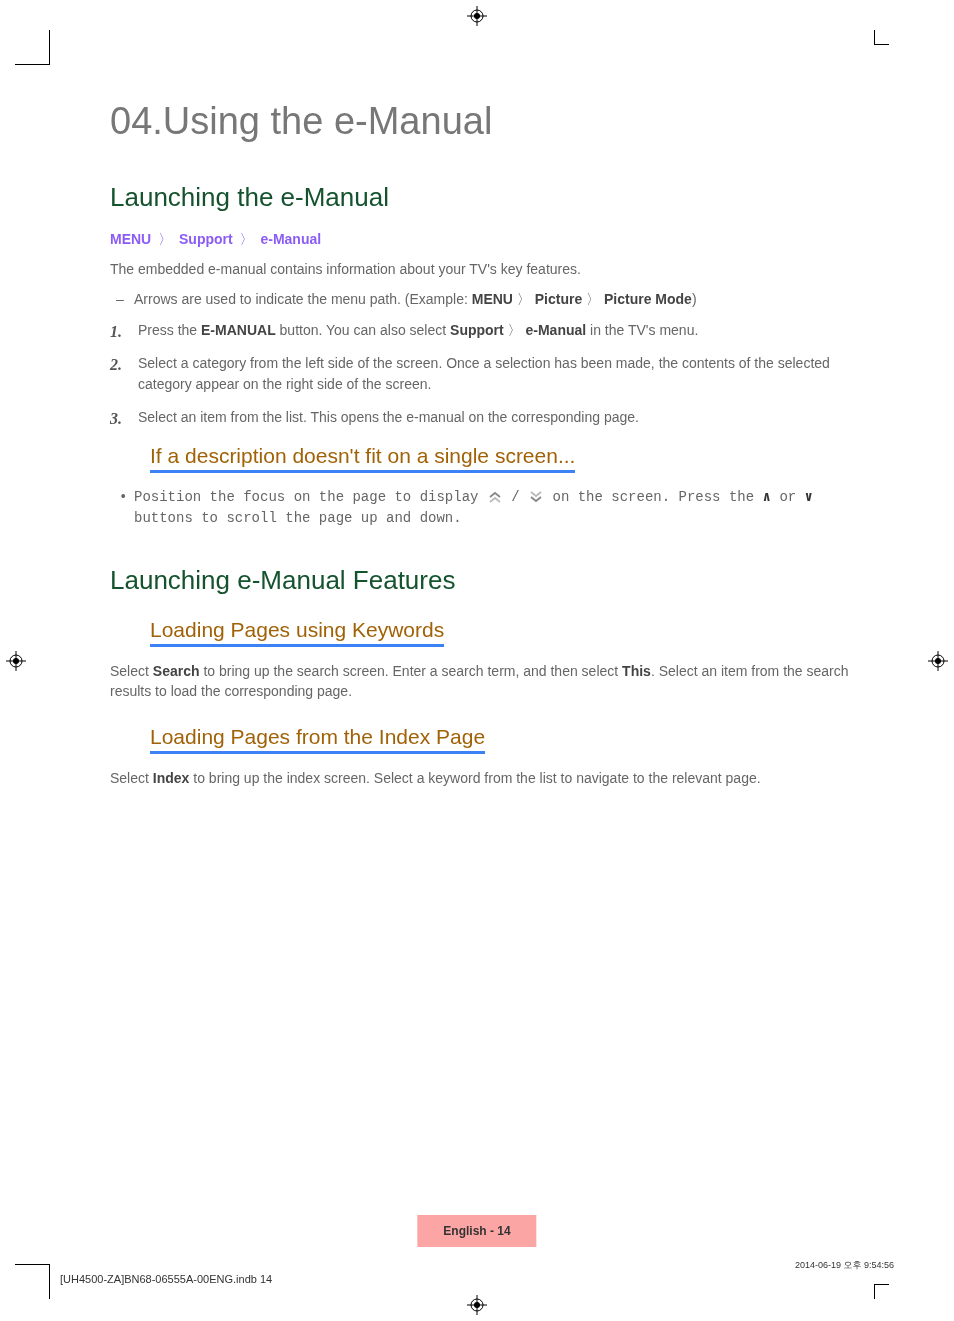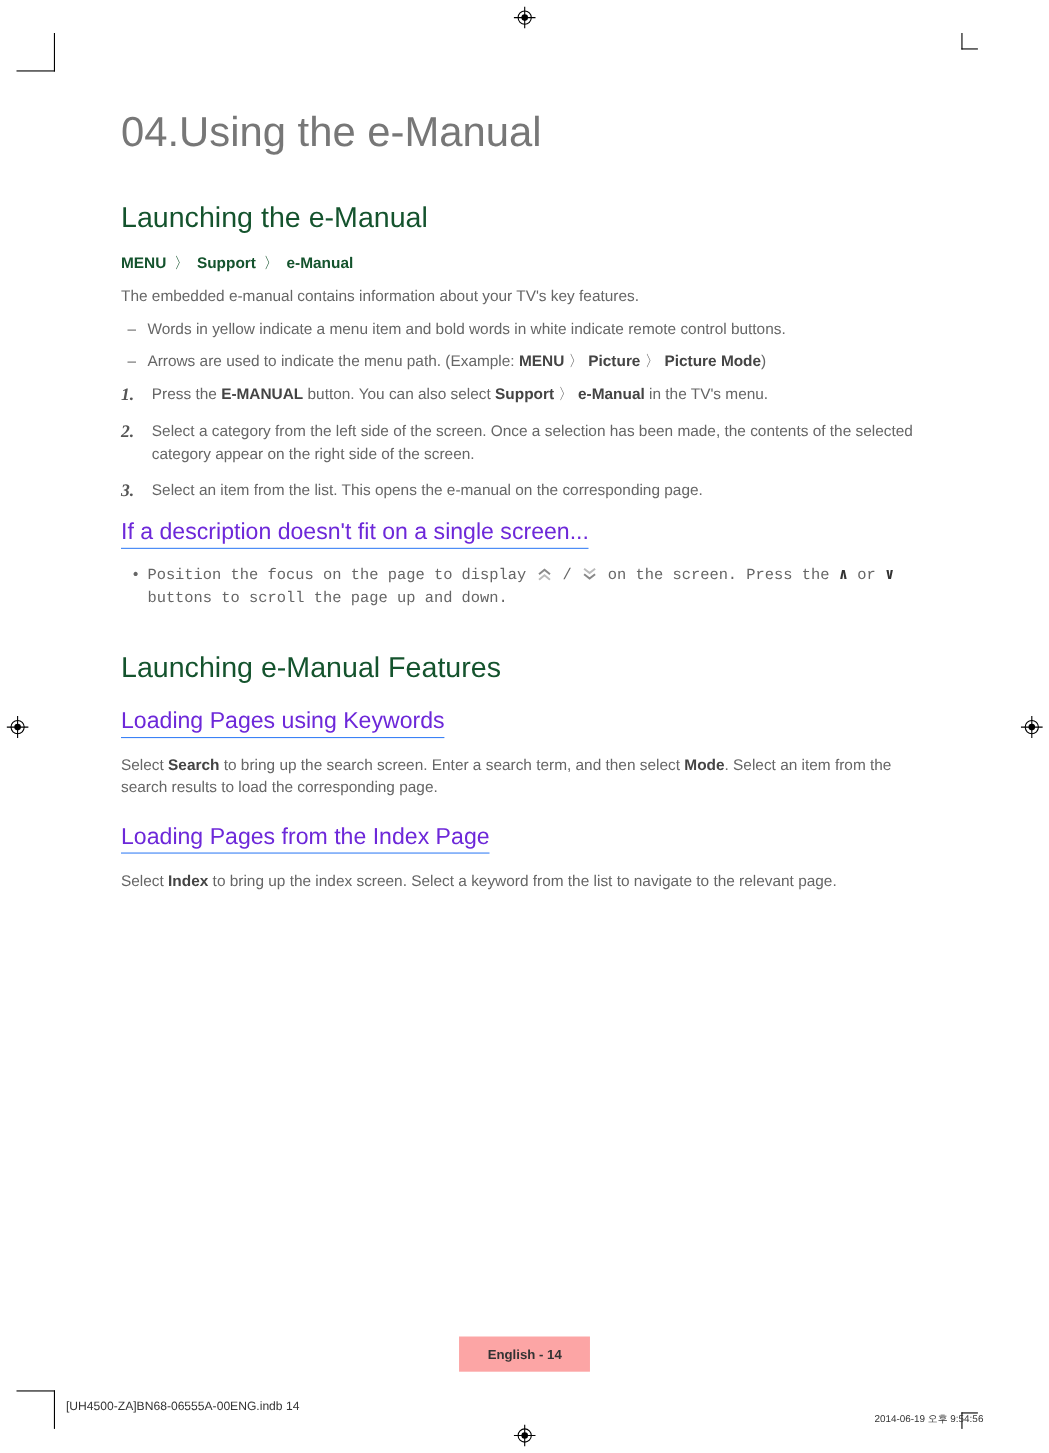--- a/index.html
+++ b/index.html
@@ -38,21 +38,21 @@
     .chapter-num { font-size: 38px; }
     .h2 {
       font-size: 26px;
       color: #14532d;
       font-weight: normal;
       margin-bottom: 18px;
     }
     .h2b { margin-top: 36px; }
     .menu-path {
       font-size: 14px;
-      color: #14532d;
+      color: #8b5cf6;
       font-weight: bold;
       margin-bottom: 10px;
     }
     .menu-path .sep { margin: 0 3px; font-weight: normal; }
     .para {
       font-size: 14px;
       color: #666;
       line-height: 1.45;
       margin-bottom: 10px;
     }
@@ -90,27 +90,28 @@
       position: absolute;
       left: -28px;
       font-style: italic;
       font-weight: bold;
       font-family: Georgia, 'Times New Roman', serif;
       font-size: 16px;
       color: #555;
     }
     .h3 {
       font-size: 21px;
-      color: #6d28d9;
+      color: #a16207;
       font-weight: normal;
-      border-bottom: 1px solid #3b82f6;
+      border-bottom: 3px solid #3b82f6;
       display: inline-block;
       padding-bottom: 2px;
       margin-bottom: 14px;
       margin-top: 4px;
+      margin-left: 40px;
     }
     .bullet-list {
       list-style: none;
       padding-left: 24px;
       margin-bottom: 10px;
       font-family: Liberation Mono, monospace;
     }
     .bullet-list li {
       font-size: 14px;
       color: #666;
@@ -140,21 +141,21 @@
     }
     .footer-left {
       position: absolute;
       bottom: 36px;
       left: 60px;
       font-size: 11px;
       color: #333;
     }
     .footer-right {
       position: absolute;
-      bottom: 24px;
+      bottom: 49px;
       right: 60px;
       font-size: 9px;
       color: #333;
       text-align: right;
     }
   </style>
 </head>
 <body>
 
 <div class="crop-top-left"></div>
@@ -207,21 +208,20 @@
     <span>MENU</span>
     <span class="sep">〉</span>
     <span>Support</span>
     <span class="sep">〉</span>
     <span>e-Manual</span>
   </p>
 
   <p class="para">The embedded e-manual contains information about your TV's key features.</p>
 
   <ul class="dash-list">
-    <li>Words in yellow indicate a menu item and bold words in white indicate remote control buttons.</li>
     <li>
       <span>Arrows are used to indicate the menu path. (Example: </span><span class="bold">MENU</span><span class="sep"> 〉 </span><span class="bold">Picture</span><span class="sep"> 〉 </span><span class="bold">Picture Mode</span><span>)</span>
     </li>
   </ul>
 
   <ol class="num-list">
     <li><span class="num">1.</span>
       <span>Press the </span><span class="bold">E-MANUAL</span><span> button. You can also select </span><span class="bold">Support</span><span class="sep"> 〉 </span><span class="bold">e-Manual</span><span> in the TV's menu.</span>
     </li>
     <li><span class="num">2.</span>
@@ -251,21 +251,21 @@
       <span> or </span>
       <span class="down-caret">∨</span>
       <span> buttons to scroll the page up and down.</span>
     </li>
   </ul>
 
   <h2 class="h2 h2b">Launching e-Manual Features</h2>
 
   <h3 class="h3">Loading Pages using Keywords</h3>
   <p class="para">
-    <span>Select </span><span class="bold">Search</span><span> to bring up the search screen. Enter a search term, and then select </span><span class="bold">Mode</span><span>. Select an item from the search results to load the corresponding page.</span>
+    <span>Select </span><span class="bold">Search</span><span> to bring up the search screen. Enter a search term, and then select </span><span class="bold">This</span><span>. Select an item from the search results to load the corresponding page.</span>
   </p>
 
   <h3 class="h3" style="margin-top:14px;text-align:right;">Loading Pages from the Index Page</h3>
   <p class="para">
     <span>Select </span><span class="bold">Index</span><span> to bring up the index screen. Select a keyword from the list to navigate to the relevant page.</span>
   </p>
 
 </div>
 
 <div class="page-badge">English - 14</div>

